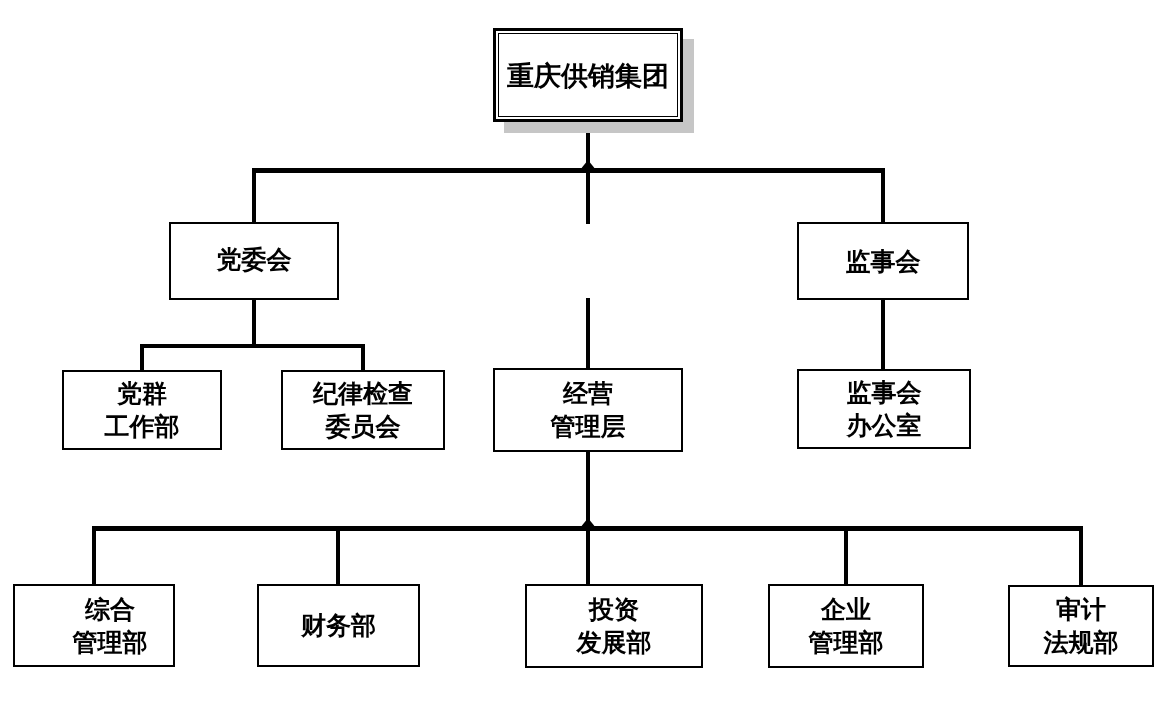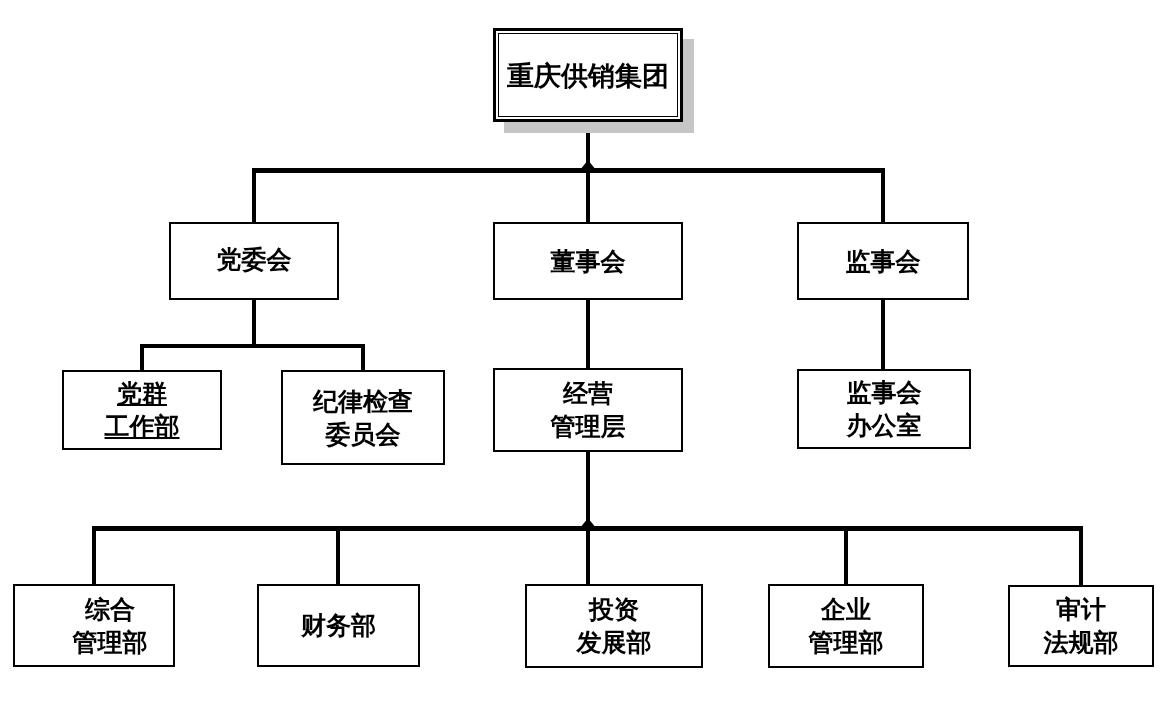--- a/index.html
+++ b/index.html
@@ -38,22 +38,22 @@
   .root::before{
     content:"";
     position:absolute;
     inset:2px;
     border:1px solid #000;
     pointer-events:none;
   }
   .n-party       {left:169px;top:222px;width:170px;height:78px;font-family:Liberation Mono, monospace;}
   .n-directors   {left:493px;top:222px;width:190px;height:78px;}
   .n-supervisors {left:797px;top:222px;width:172px;height:78px;}
-  .n-partymass   {left:62px; top:370px;width:160px;height:80px;text-decoration:underline;}
-  .n-discipline  {left:281px;top:370px;width:164px;height:95px;}
+  .n-partymass   {left:62px; top:370px;width:160px;height:80px;}
+  .n-discipline  {left:281px;top:370px;width:164px;height:80px;}
   .n-management  {left:493px;top:368px;width:190px;height:84px;}
   .n-supoffice   {left:797px;top:369px;width:174px;height:80px;}
   .n-general     {left:13px; top:584px;width:162px;height:83px;padding-left:32px;}
   .n-finance     {left:257px;top:584px;width:163px;height:83px;}
   .n-investment  {left:499px;top:584px;width:178px;height:84px;margin-left:26px;}
   .n-enterprise  {left:768px;top:584px;width:156px;height:84px;}
   .n-audit       {left:1008px;top:585px;width:146px;height:82px;text-align:center;}
   
   .ln{position:absolute;background:#000;}
   .ln-root-drop      {left:586px;top:120px;width:4px;height:50px;}
@@ -111,23 +111,20 @@
   <div class="ln ln-audit-stub"></div>
 
   <div class="node root">
     <div class="lbl">重庆供销集团</div>
   </div>
 
   <div class="node n-party">
     <div class="lbl">党委会</div>
   </div>
 
-  <div class="node n-directors">
-    <div class="lbl">董事会</div>
-  </div>
 
   <div class="node n-supervisors">
     <div class="lbl">监事会</div>
   </div>
 
   <div class="node n-partymass">
     <div class="lbl">党群</div>
     <div class="lbl">工作部</div>
   </div>
 

